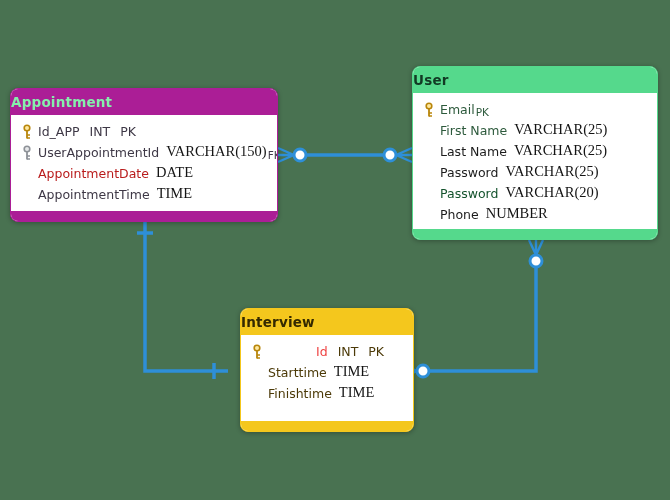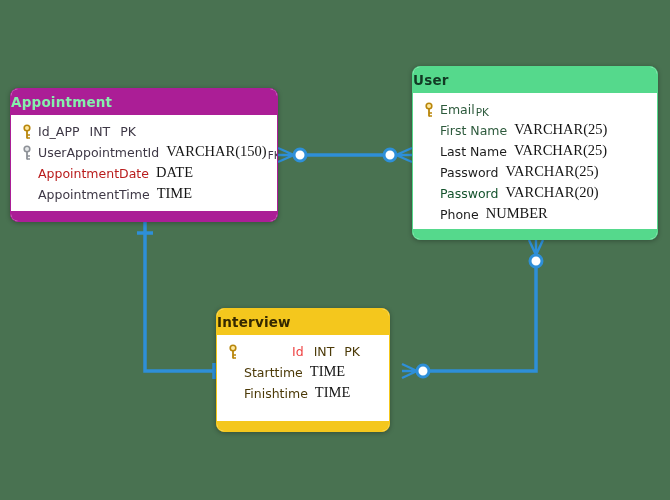--- a/index.html
+++ b/index.html
@@ -2,21 +2,21 @@
 <html><head>
 <meta charset="utf-8">
 <style>
   html,body{margin:0;padding:0}
   .canvas{position:relative;width:670px;height:500px;overflow:hidden;font-family:"DejaVu Sans",sans-serif}
   .connectors{position:absolute;left:0;top:0;width:670px;height:500px}
   .table-card{position:absolute;display:flex;flex-direction:column;border-radius:8px;
     overflow:hidden;background:#fff;box-shadow:0 1px 5px rgba(0,0,0,.30);box-sizing:border-box}
   .t-0{left:10px;top:88px;width:268px;height:134px}
   .t-1{left:412px;top:66px;width:246px;height:174px}
-  .t-2{left:216px;top:308px;width:174px;height:124px}
+  .t-2{left:240px;top:308px;width:174px;height:124px}
   .hdr{height:26px;line-height:26px;font-weight:bold;font-size:13.5px;
     letter-spacing:.2px;flex:0 0 auto}
   .tbody{flex:1 1 auto;background:#fff;padding:6px 16px 0 10px}
   .ftr{height:10px;flex:0 0 auto}
   .row{display:flex;align-items:center;height:21px;white-space:nowrap}
   .icn{width:17px;display:inline-flex;align-items:center;flex:0 0 17px}
   .nm{font-size:12.5px}
   .tp.serif{font-family:"Liberation Serif","DejaVu Serif",serif;font-size:14.5px;color:#141414;
     margin-left:7px;position:relative;top:-1px}
   .tp.sans{font-size:12.5px;margin-left:10px}

